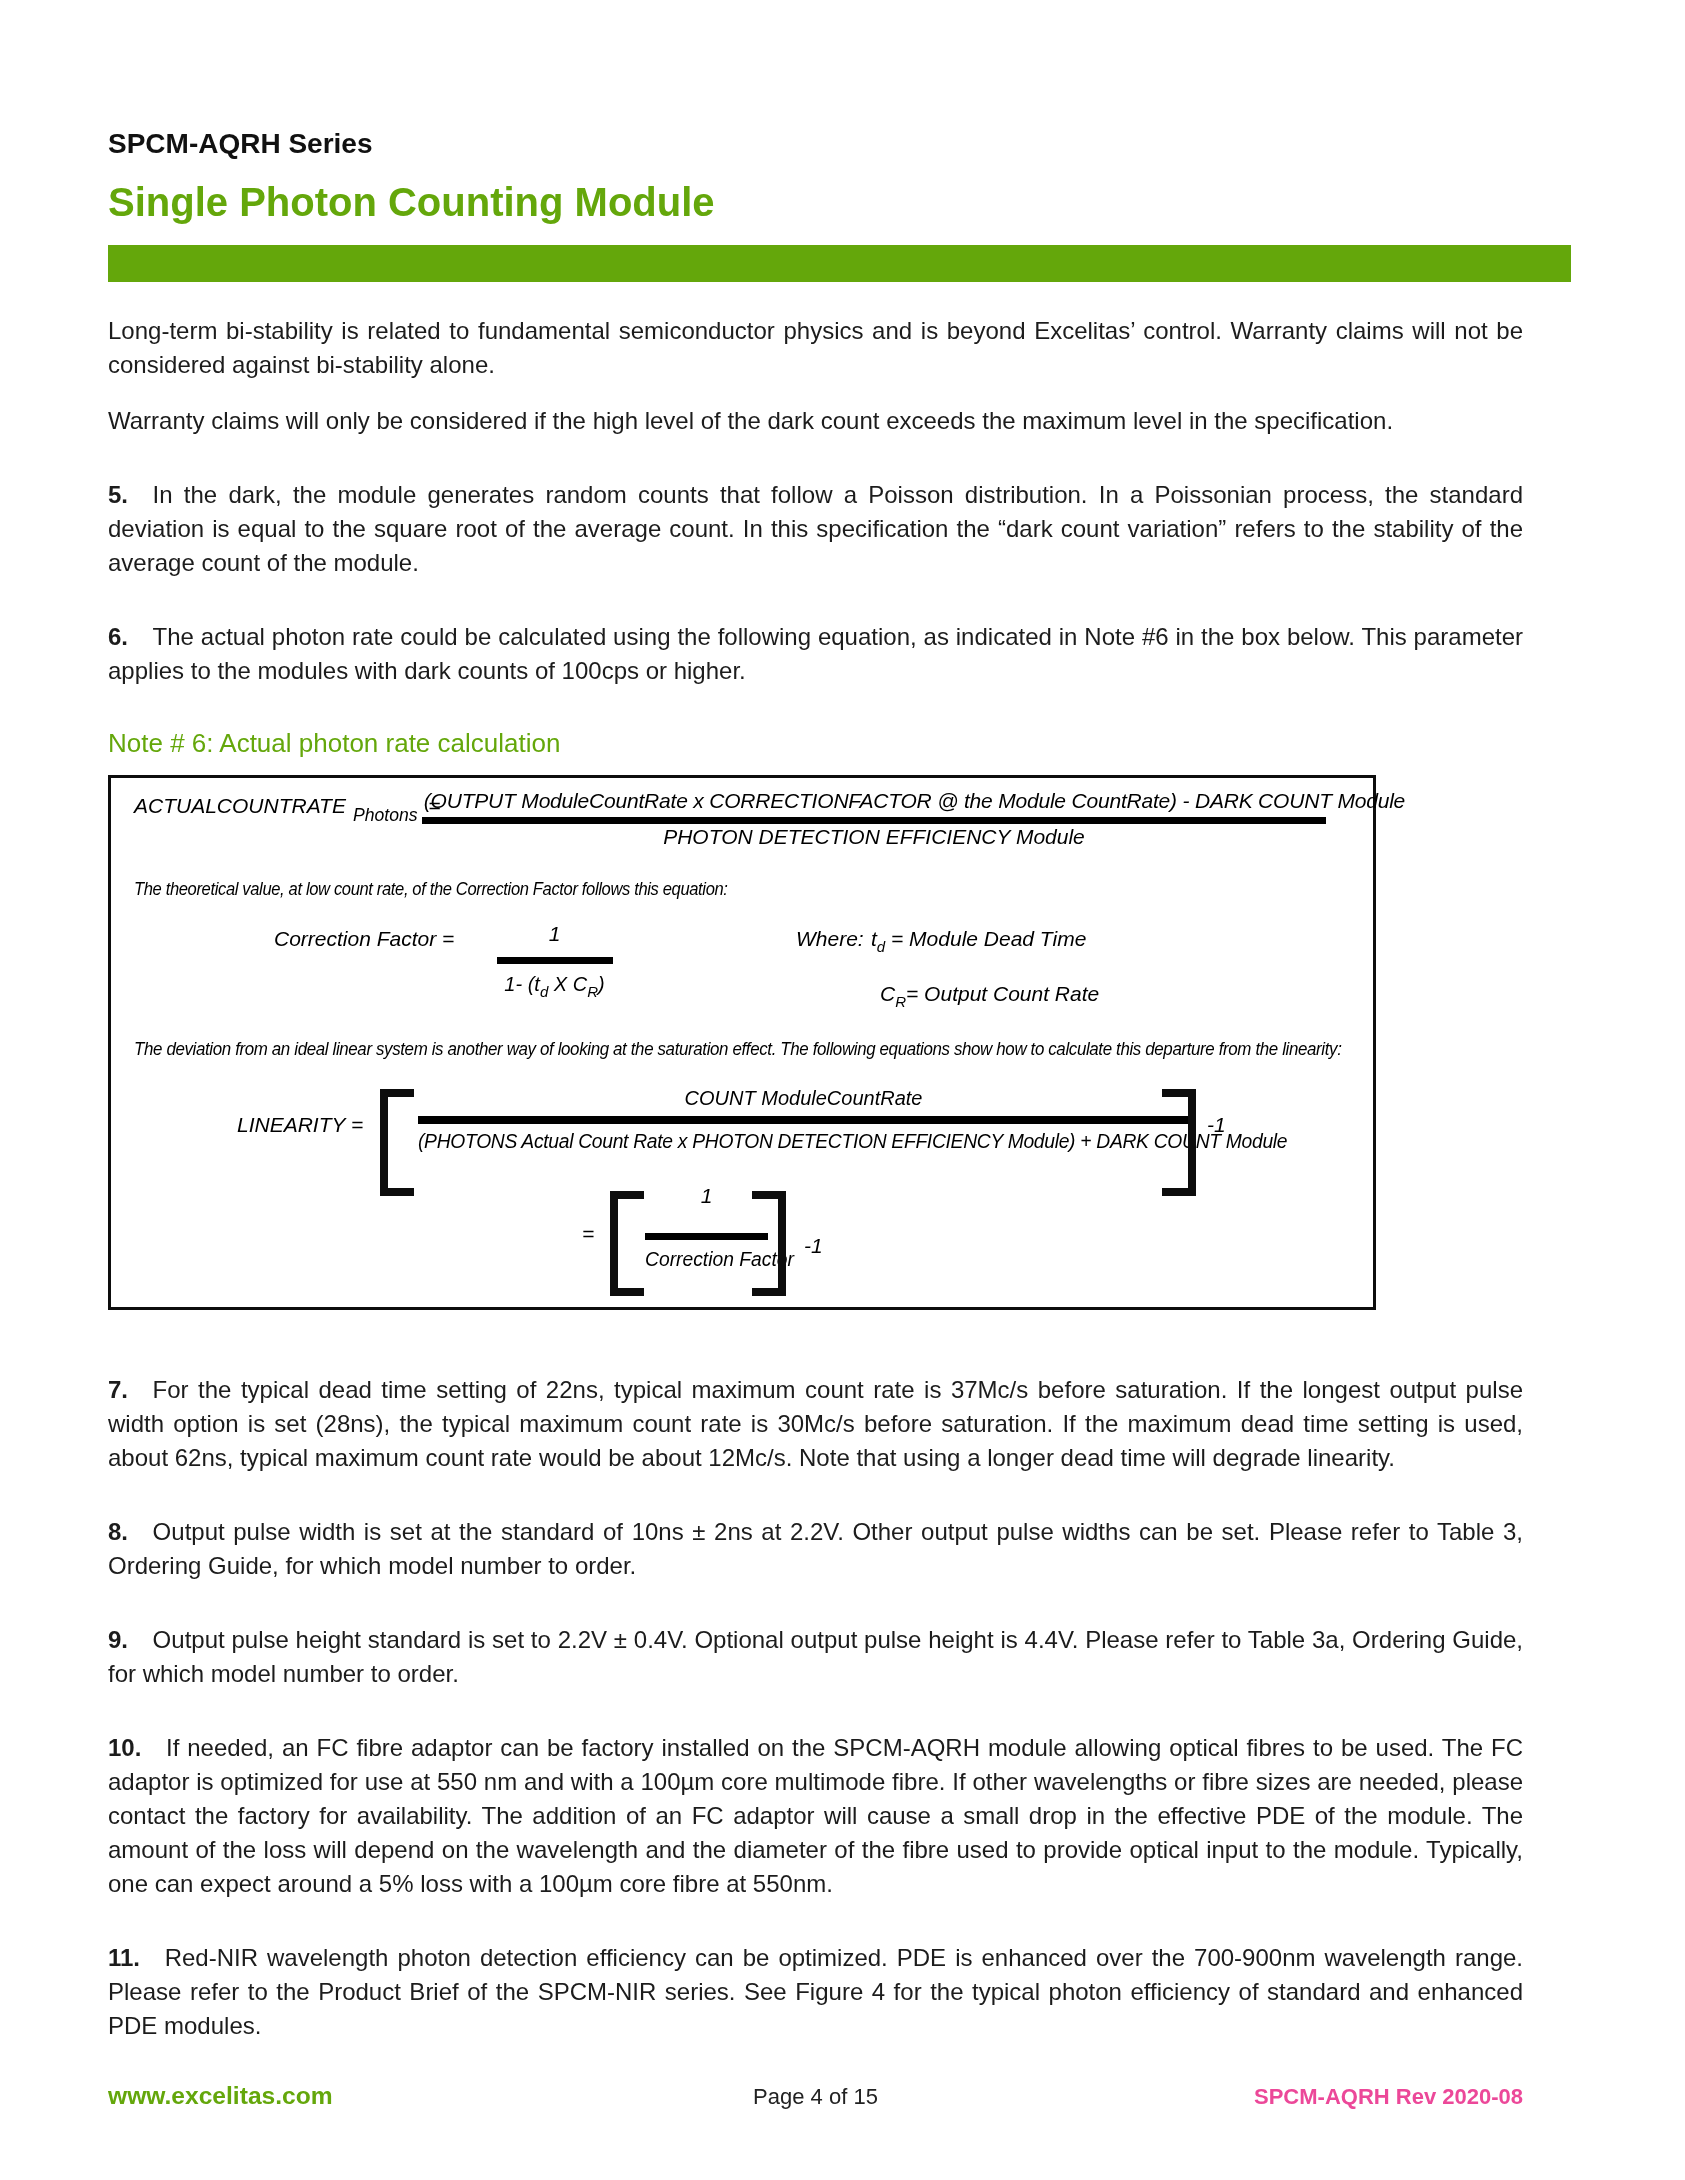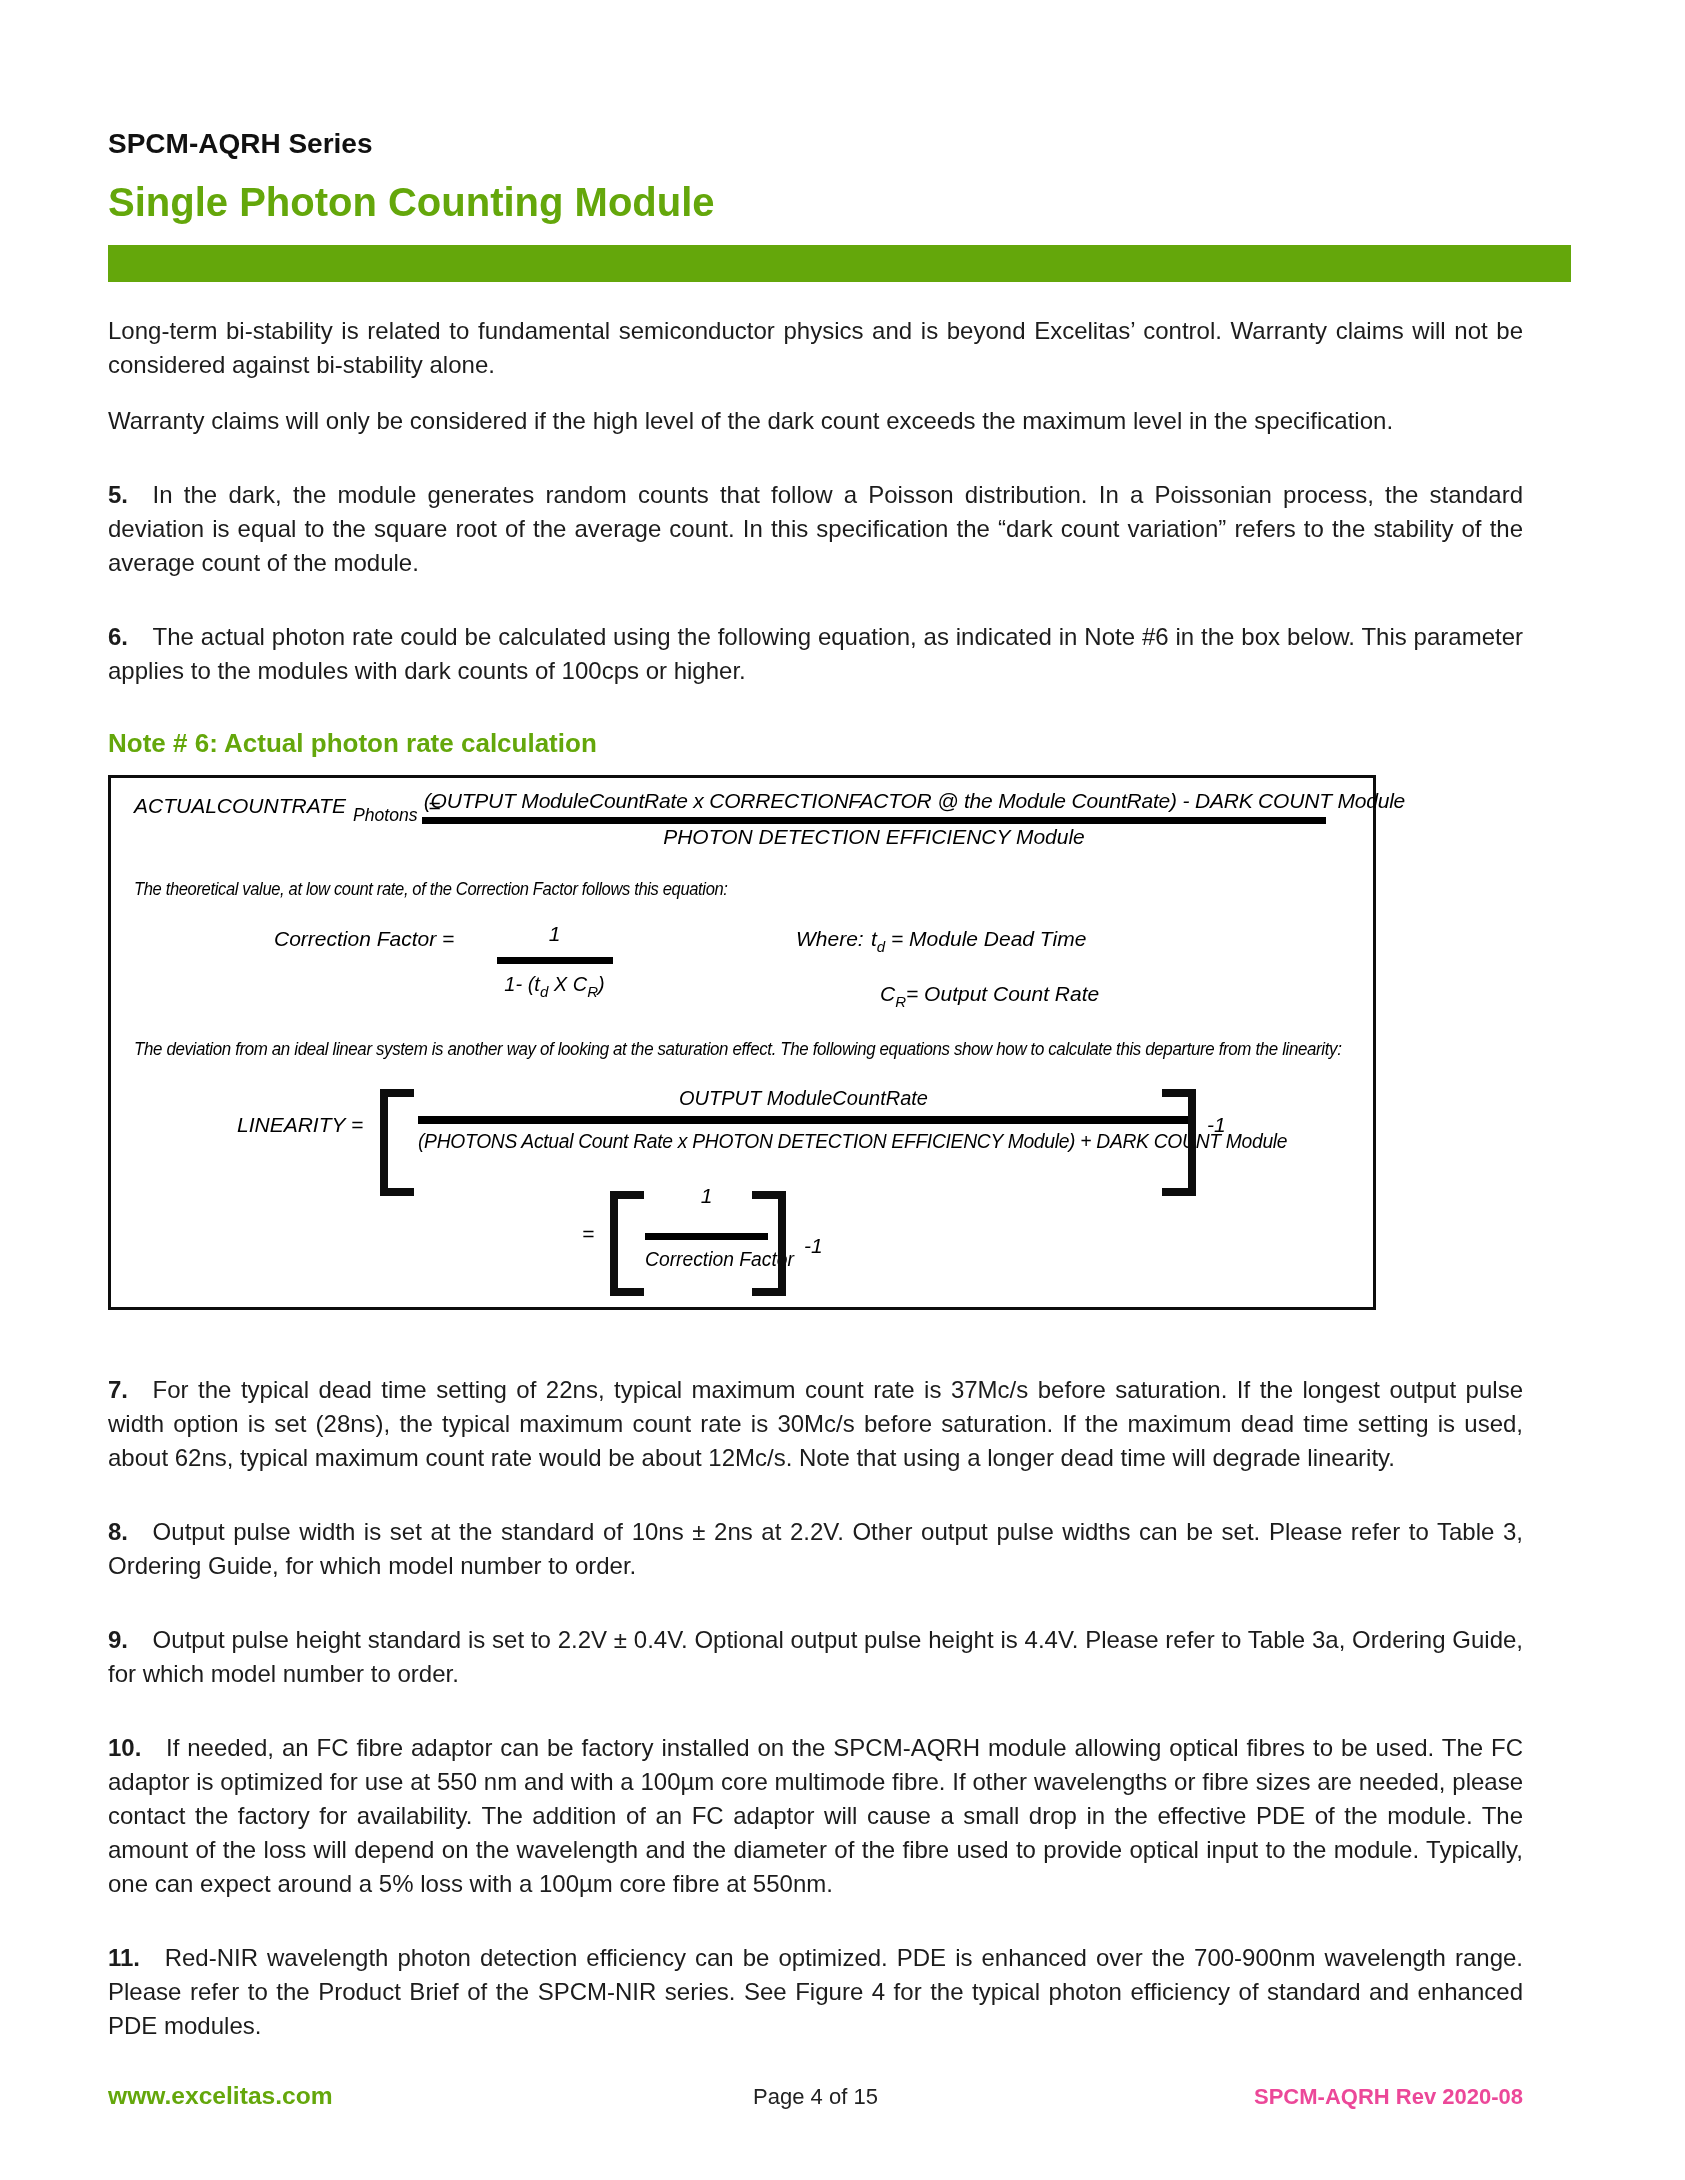--- a/index.html
+++ b/index.html
@@ -38,21 +38,21 @@
   }
   .para.first{margin-top:32px;}
   .note-para{margin-top:40px;}
   .note-para.after-box{margin-top:63px;}
   .note-num{
     font-weight:bold;
     display:inline-block;
     margin-right:24.6px;
   }
   .note-heading{
-    font-size:26px;font-weight:bold;color:var(--green);
+    font-size:26px;font-weight:normal;color:var(--green);
     margin:40px 0 16px 0;line-height:1.2;
   }
   
   .formula-box{
     position:relative;
     width:1268px;height:535px;
     border:3.5px solid #0d0d0d;
     margin:0;
     font-style:italic;
     color:#000;
@@ -162,21 +162,21 @@
       </div>
       <div class="abs where-label">Where:</div>
       <div class="abs where-1"><span>t</span><span class="sub">d</span><span> = Module Dead Time</span></div>
       <div class="abs where-2"><span>C</span><span class="sub">R</span><span>= Output Count Rate</span></div>
 
       <div class="abs box-intro i2">The deviation from an ideal linear system is another way of looking at the saturation effect.  The following equations show how to calculate this departure from the linearity:</div>
 
       <div class="abs eq3-lhs">LINEARITY =</div>
       <div class="brk brk-l b3l"></div>
       <div class="abs eq3-frac">
-        <div class="eq3-num">OUTPUT ModuleCountRate</div>
+        <div class="eq3-num">COUNT ModuleCountRate</div>
         <div class="bar bar3"></div>
         <div class="eq3-den">(PHOTONS Actual Count Rate x PHOTON DETECTION EFFICIENCY Module) + DARK COUNT Module</div>
       </div>
       <div class="brk brk-r b3r"></div>
       <div class="abs eq3-m1">-1</div>
 
       <div class="abs eq4-eq">=</div>
       <div class="brk brk-l b4l"></div>
       <div class="abs eq4-frac">
         <div class="eq4-num">1</div>

